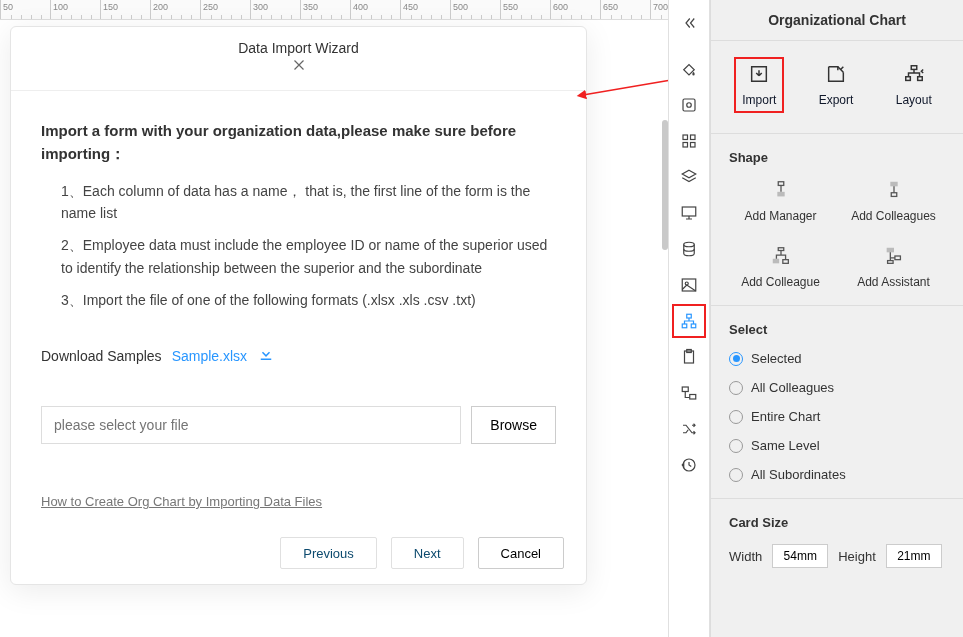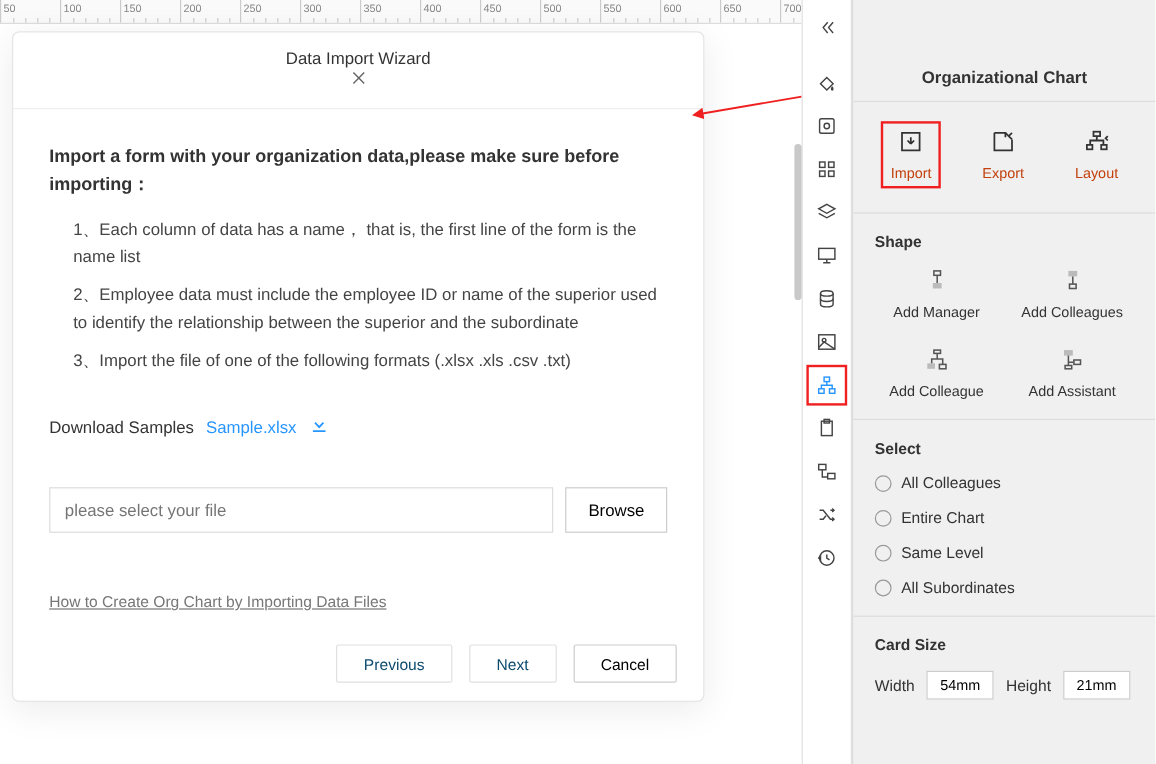--- a/index.html
+++ b/index.html
@@ -192,35 +192,34 @@
     background: #f0f0f0;
     border-left: 1px solid #ddd;
     overflow-y: auto;
   }
   .panel-title {
     text-align: center;
     font-weight: 700;
     font-size: 14px;
     padding: 12px 0;
     border-bottom: 1px solid #ddd;
-    margin-top: 44px;
   }
   .top-actions {
     display: flex;
     justify-content: space-around;
     padding: 16px 10px 20px 10px;
     border-bottom: 1px solid #ddd;
   }
   .action-btn {
     display: flex;
     flex-direction: column;
     align-items: center;
     gap: 8px;
     font-size: 12px;
-    color: #c2410c;
+    color: #0f172a;
     cursor: pointer;
     padding: 6px 8px;
   }
   .action-btn.highlight {
     border: 2px solid #f02020;
     padding: 4px 6px;
   }
   .section {
     padding: 16px 18px;
     border-bottom: 1px solid #ddd;
@@ -612,20 +611,24 @@
           </svg>
         <span>Add Assistant</span>
       </div>
     </div>
   </div>
 
   <div class="section">
     <h4>Select</h4>
     <div class="radio-list">
         <div class="radio-item">
+          <span class="radio-dot checked"></span>
+          <span>Selected</span>
+        </div>
+        <div class="radio-item">
           <span class="radio-dot"></span>
           <span>All Colleagues</span>
         </div>
         <div class="radio-item">
           <span class="radio-dot"></span>
           <span>Entire Chart</span>
         </div>
         <div class="radio-item">
           <span class="radio-dot"></span>
           <span>Same Level</span>

